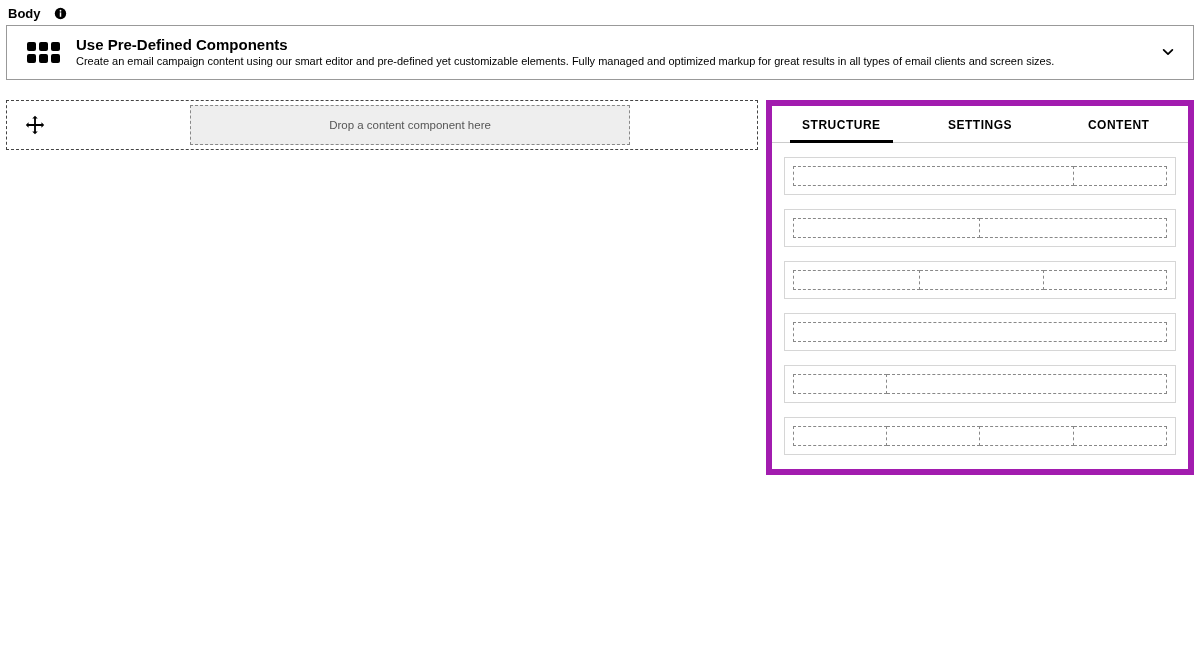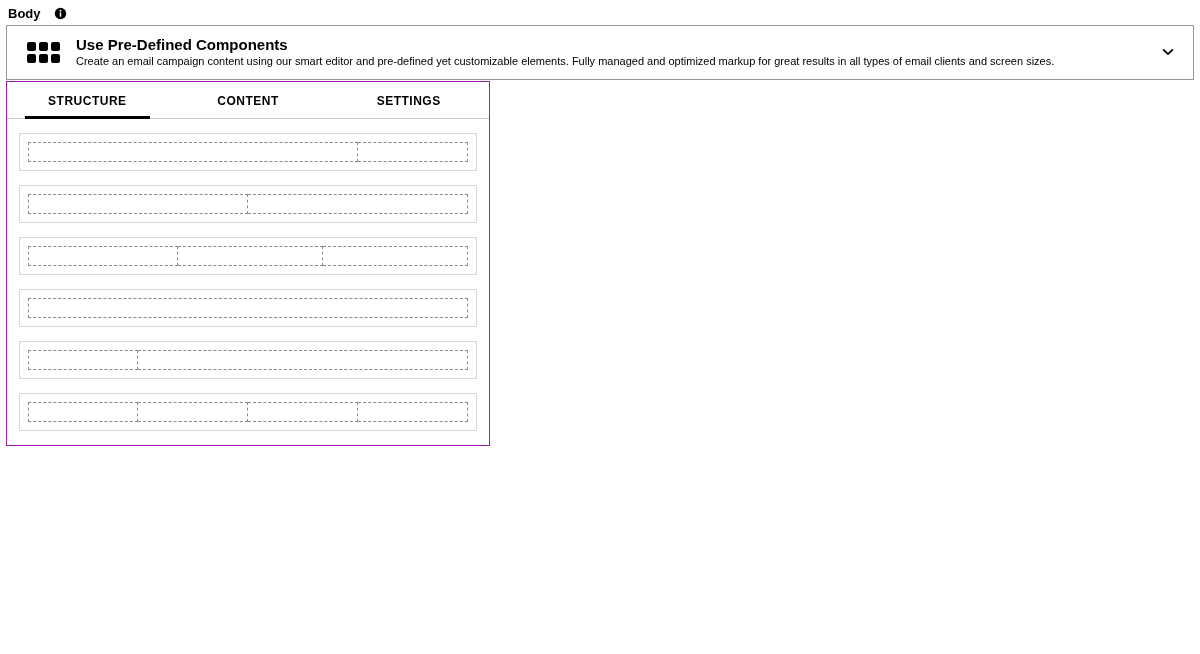--- a/index.html
+++ b/index.html
@@ -25,21 +25,21 @@
     display:inline-flex; align-items:center; justify-content:center;
   }
   .info-icon svg { width: 13px; height: 13px; }
 
   .banner {
     border: 1px solid #999;
     padding: 10px 14px;
     display: flex;
     align-items: center;
     gap: 16px;
-    margin-bottom: 1px;
+    margin-bottom: 20px;
     background:#fff;
   }
   .banner .grid-icon {
     display: grid;
     grid-template-columns: repeat(3, 9px);
     grid-template-rows: repeat(2, 9px);
     gap: 3px;
     flex-shrink: 0;
     margin-left: 6px;
   }
@@ -88,23 +88,23 @@
     max-width: 520px;
     height: 100%;
     border: 1px dashed #888;
     background: #eeeeee;
     display:flex; align-items:center; justify-content:center;
     font-size: 11.5px;
     color: #555;
   }
 
   .side-panel {
-    width: 484px;
+    width: 428px;
     flex-shrink: 0;
-    border: 1px solid #a21caf;
+    border: 6px solid #a21caf;
     background:#fff;
   }
   .tabs {
     display:flex;
     border-bottom: 1px solid #ccc;
   }
   .tab {
     flex:1;
     text-align:center;
     padding: 12px 0 10px;
@@ -175,26 +175,38 @@
     <div class="banner-desc">Create an email campaign content using our smart editor and pre-defined yet customizable elements. Fully managed and optimized markup for great results in all types of email clients and screen sizes.</div>
   </div>
   <div class="chevron">
     <svg viewBox="0 0 16 16">
         <path d="M3 5.5 L8 10.5 L13 5.5" stroke="#000" stroke-width="2" fill="none" stroke-linecap="round" stroke-linejoin="round"></path>
       </svg>
   </div>
 </div>
 
 <div class="main">
+  <div class="canvas">
+    <div class="move-handle">
+      <svg viewBox="0 0 24 24">
+        <path d="M12 2 L9 5 L11 5 L11 11 L5 11 L5 9 L2 12 L5 15 L5 13 L11 13 L11 19 L9 19 L12 22 L15 19 L13 19 L13 13 L19 13 L19 15 L22 12 L19 9 L19 11 L13 11 L13 5 L15 5 Z" fill="#000"></path>
+      </svg>
+    </div>
+    <div class="dropzone-wrap">
+      <div class="dropzone">
+        <span>Drop a content component here</span>
+      </div>
+    </div>
+  </div>
 
   <div class="side-panel">
     <div class="tabs">
       <div class="tab active">STRUCTURE</div>
+      <div class="tab">SETTINGS</div>
       <div class="tab">CONTENT</div>
-      <div class="tab">SETTINGS</div>
     </div>
     <div class="structure-list" id="structure-list">
         <div class="structure-item">
           <div class="structure-row">
             <div class="col" style="flex: 0 0 75%;"></div>
             <div class="col" style="flex: 0 0 25%;"></div>
           </div>
         </div>
         <div class="structure-item">
           <div class="structure-row">

